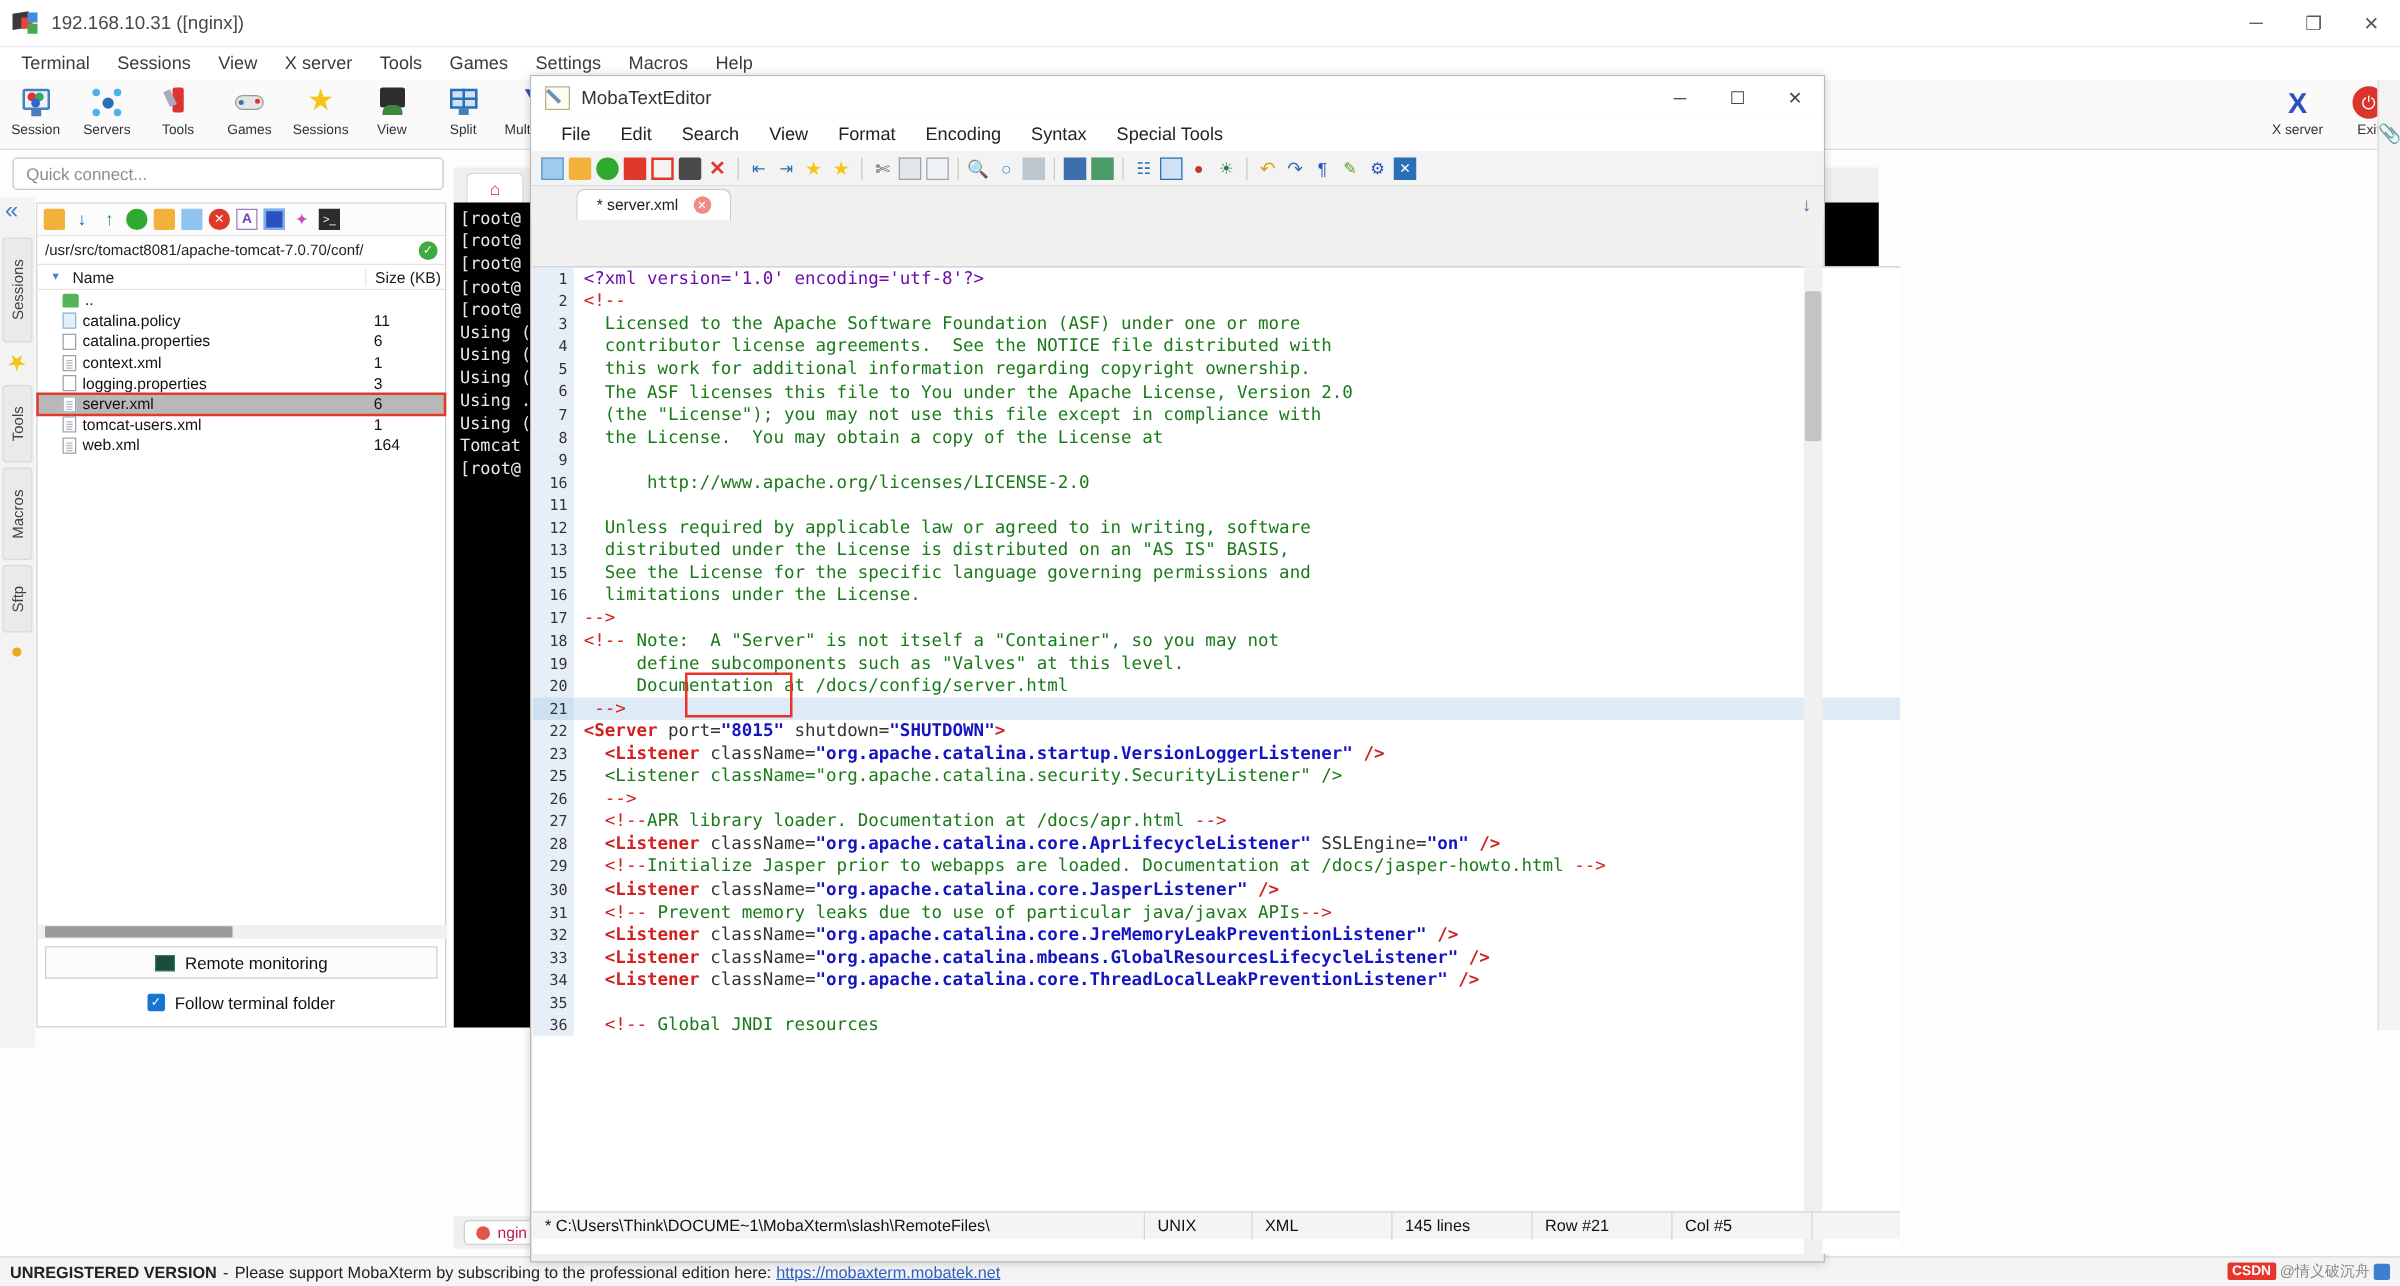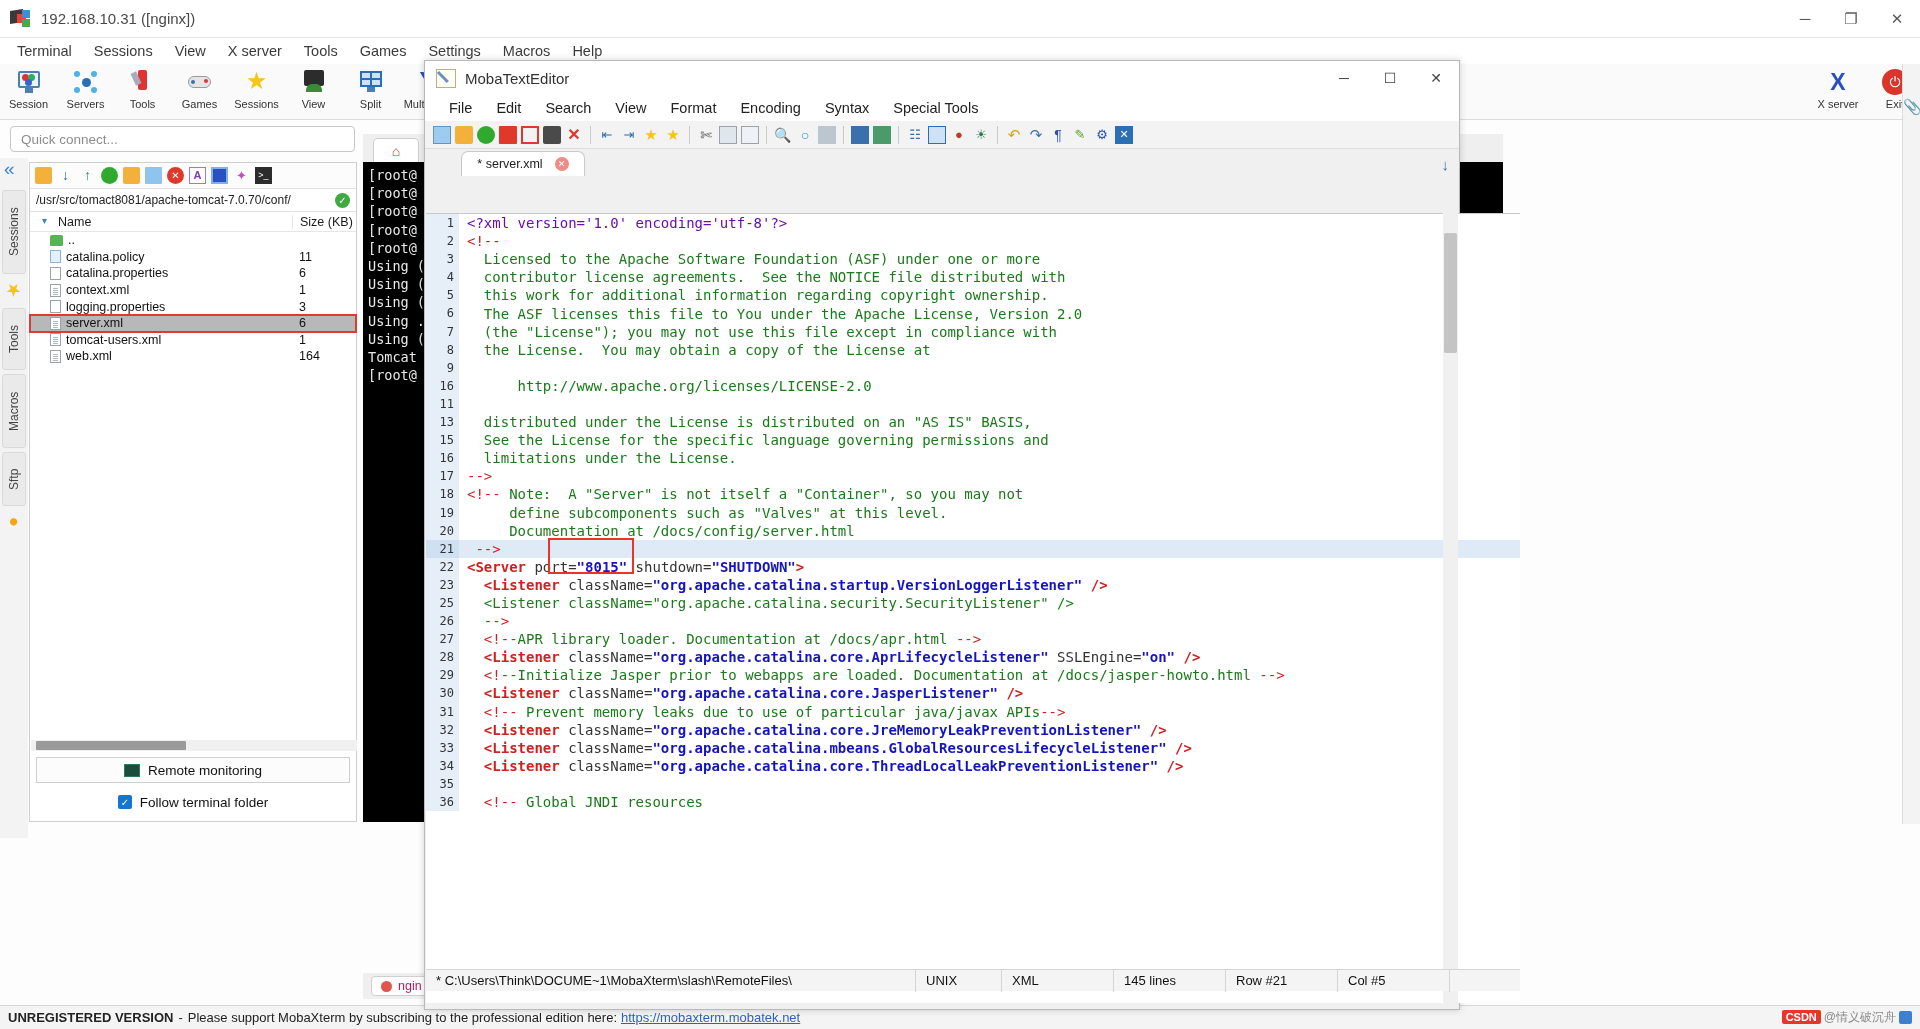--- a/index.html
+++ b/index.html
@@ -569,20 +569,24 @@
           </div>
           <div class="cl">
             <div class="gut">16</div>
             <div class="src"><span class="t-cmt">      http://www.apache.org/licenses/LICENSE-2.0</span></div>
           </div>
           <div class="cl">
             <div class="gut">11</div>
             <div class="src"><span class="t-cmt"></span></div>
           </div>
           <div class="cl">
+            <div class="gut">12</div>
+            <div class="src"><span class="t-cmt">  Unless required by applicable law or agreed to in writing, software</span></div>
+          </div>
+          <div class="cl">
             <div class="gut">13</div>
             <div class="src"><span class="t-cmt">  distributed under the License is distributed on an "AS IS" BASIS,</span></div>
           </div>
           <div class="cl">
             <div class="gut">15</div>
             <div class="src"><span class="t-cmt">  See the License for the specific language governing permissions and</span></div>
           </div>
           <div class="cl">
             <div class="gut">16</div>
             <div class="src"><span class="t-cmt">  limitations under the License.</span></div>

